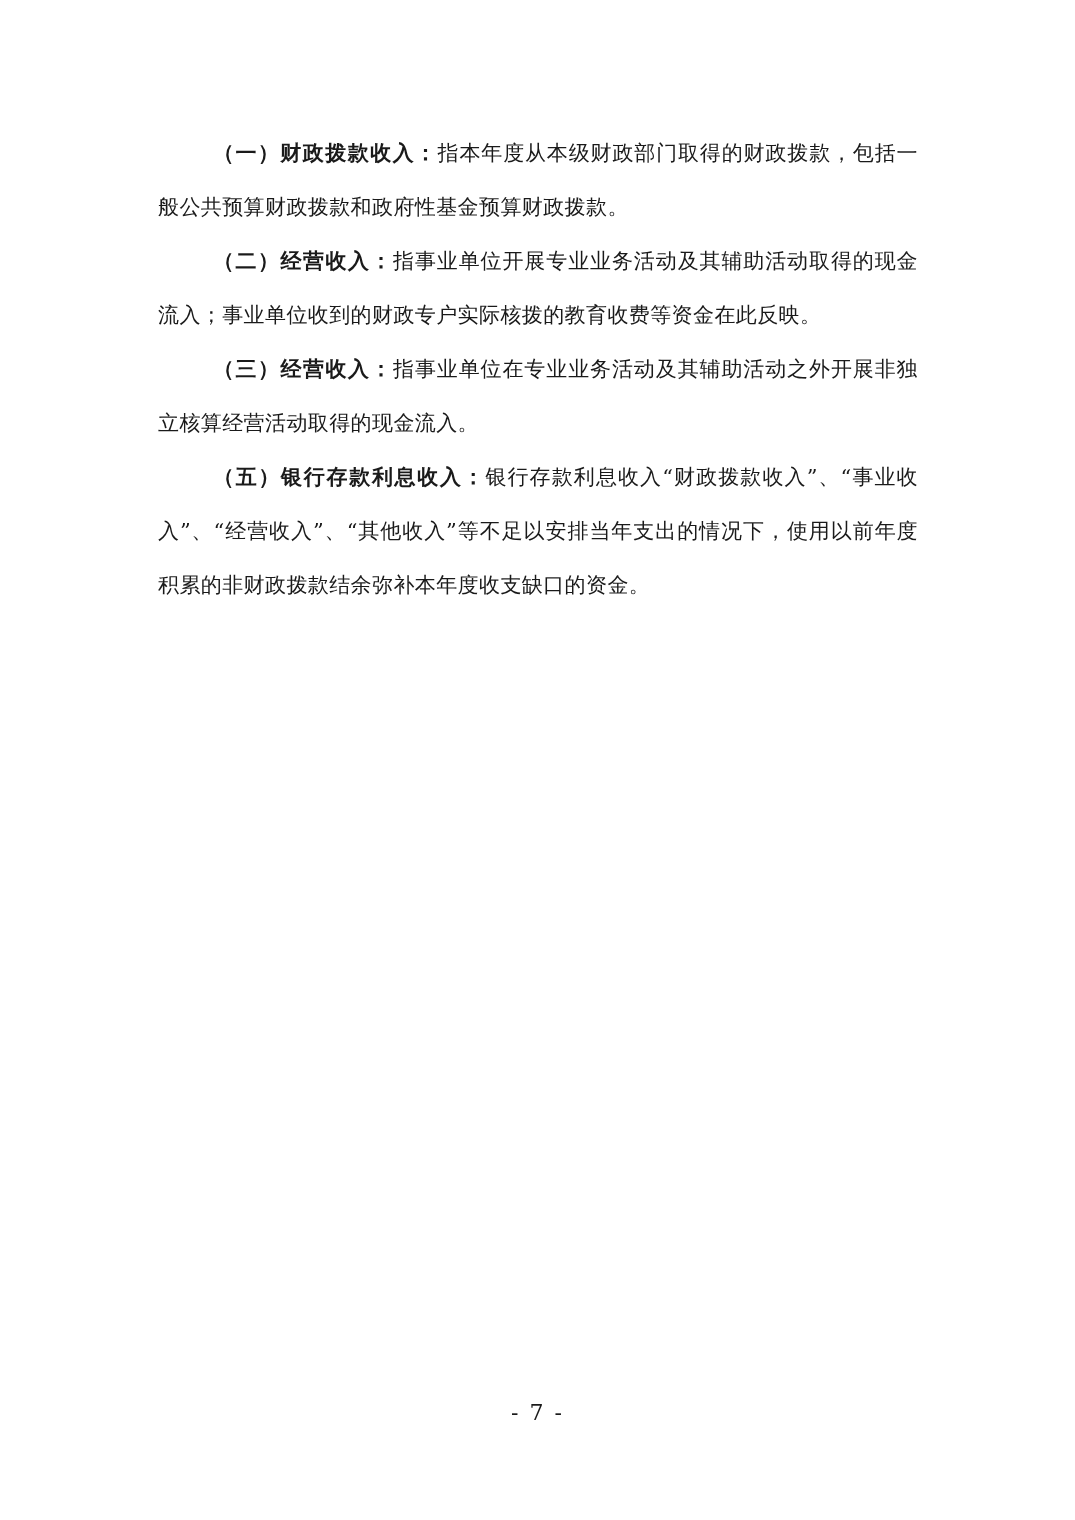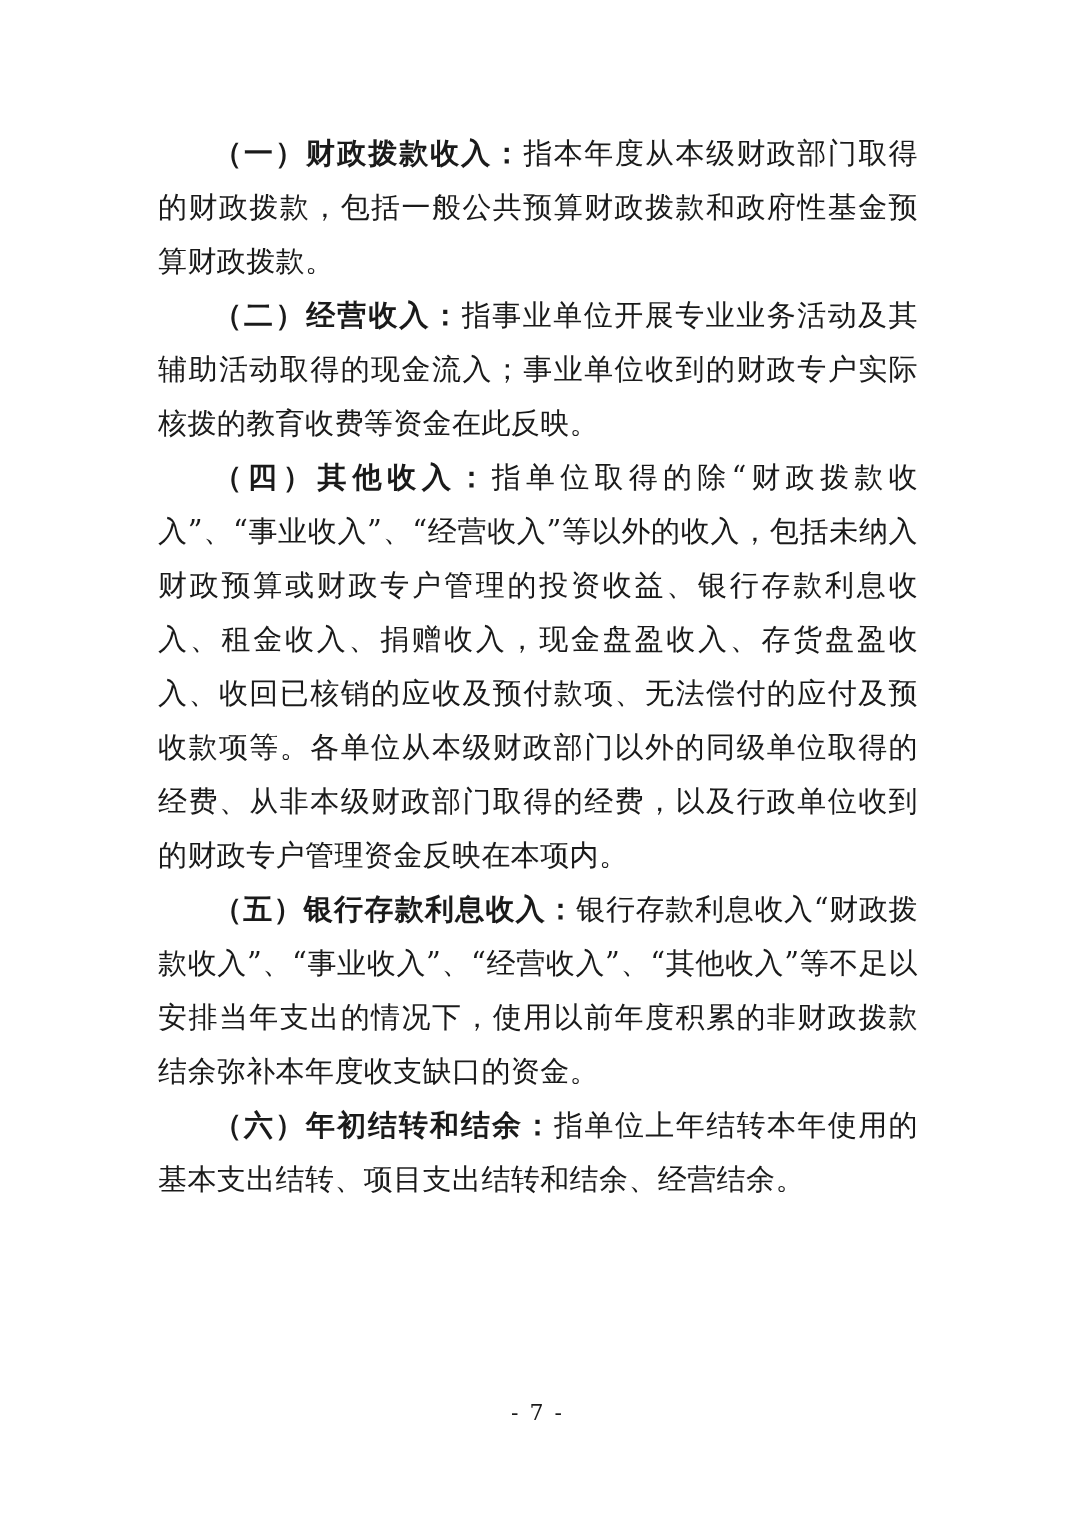--- a/index.html
+++ b/index.html
@@ -17,21 +17,21 @@
     font-family: "DejaVu Serif", "Liberation Serif", serif;
     color: #1a1a1a;
   }
   .content {
     position: absolute;
     left: 158px;
     top: 126px;
     width: 760px;
   }
   .para {
-    font-size: 29px;
+    font-size: 21px;
     line-height: 54px;
     text-align: justify;
     text-justify: inter-ideograph;
     margin: 0 0 0 0;
     letter-spacing: 0.4px;
     text-indent: 55px;
   }
   .para .lead {
     font-weight: bold;
     letter-spacing: 1px;
@@ -55,29 +55,26 @@
   <div class="content">
 
     <p class="para">
       <span class="lead">（一）财政拨款收入：</span><span>指本年度从本级财政部门取得的财政拨款，包括一般公共预算财政拨款和政府性基金预算财政拨款。</span>
     </p>
 
     <p class="para">
       <span class="lead">（二）经营收入：</span><span>指事业单位开展专业业务活动及其辅助活动取得的现金流入；事业单位收到的财政专户实际核拨的教育收费等资金在此反映。</span>
     </p>
 
+    <p class="para">
+      <span class="lead">（三）经营收入：</span><span>指事业单位在专业业务活动及其辅助活动之外开展非独立核算经营活动取得的现金流入。</span>
+    </p>
 
-    <p class="para">
-      <span class="lead">（四）其他收入：</span><span>指单位取得的除“财政拨款收入”、“事业收入”、“经营收入”等以外的收入，包括未纳入财政预算或财政专户管理的投资收益、银行存款利息收入、租金收入、捐赠收入，现金盘盈收入、存货盘盈收入、收回已核销的应收及预付款项、无法偿付的应付及预收款项等。各单位从本级财政部门以外的同级单位取得的经费、从非本级财政部门取得的经费，以及行政单位收到的财政专户管理资金反映在本项内。</span>
-    </p>
 
     <p class="para">
       <span class="lead">（五）银行存款利息收入：</span><span>银行存款利息收入“财政拨款收入”、“事业收入”、“经营收入”、“其他收入”等不足以安排当年支出的情况下，使用以前年度积累的非财政拨款结余弥补本年度收支缺口的资金。</span>
     </p>
 
-    <p class="para">
-      <span class="lead">（六）年初结转和结余：</span><span>指单位上年结转本年使用的基本支出结转、项目支出结转和结余、经营结余。</span>
-    </p>
 
   </div>
 
   <div class="pagenum">- 7 -</div>
 </div>
 
 </body></html>

